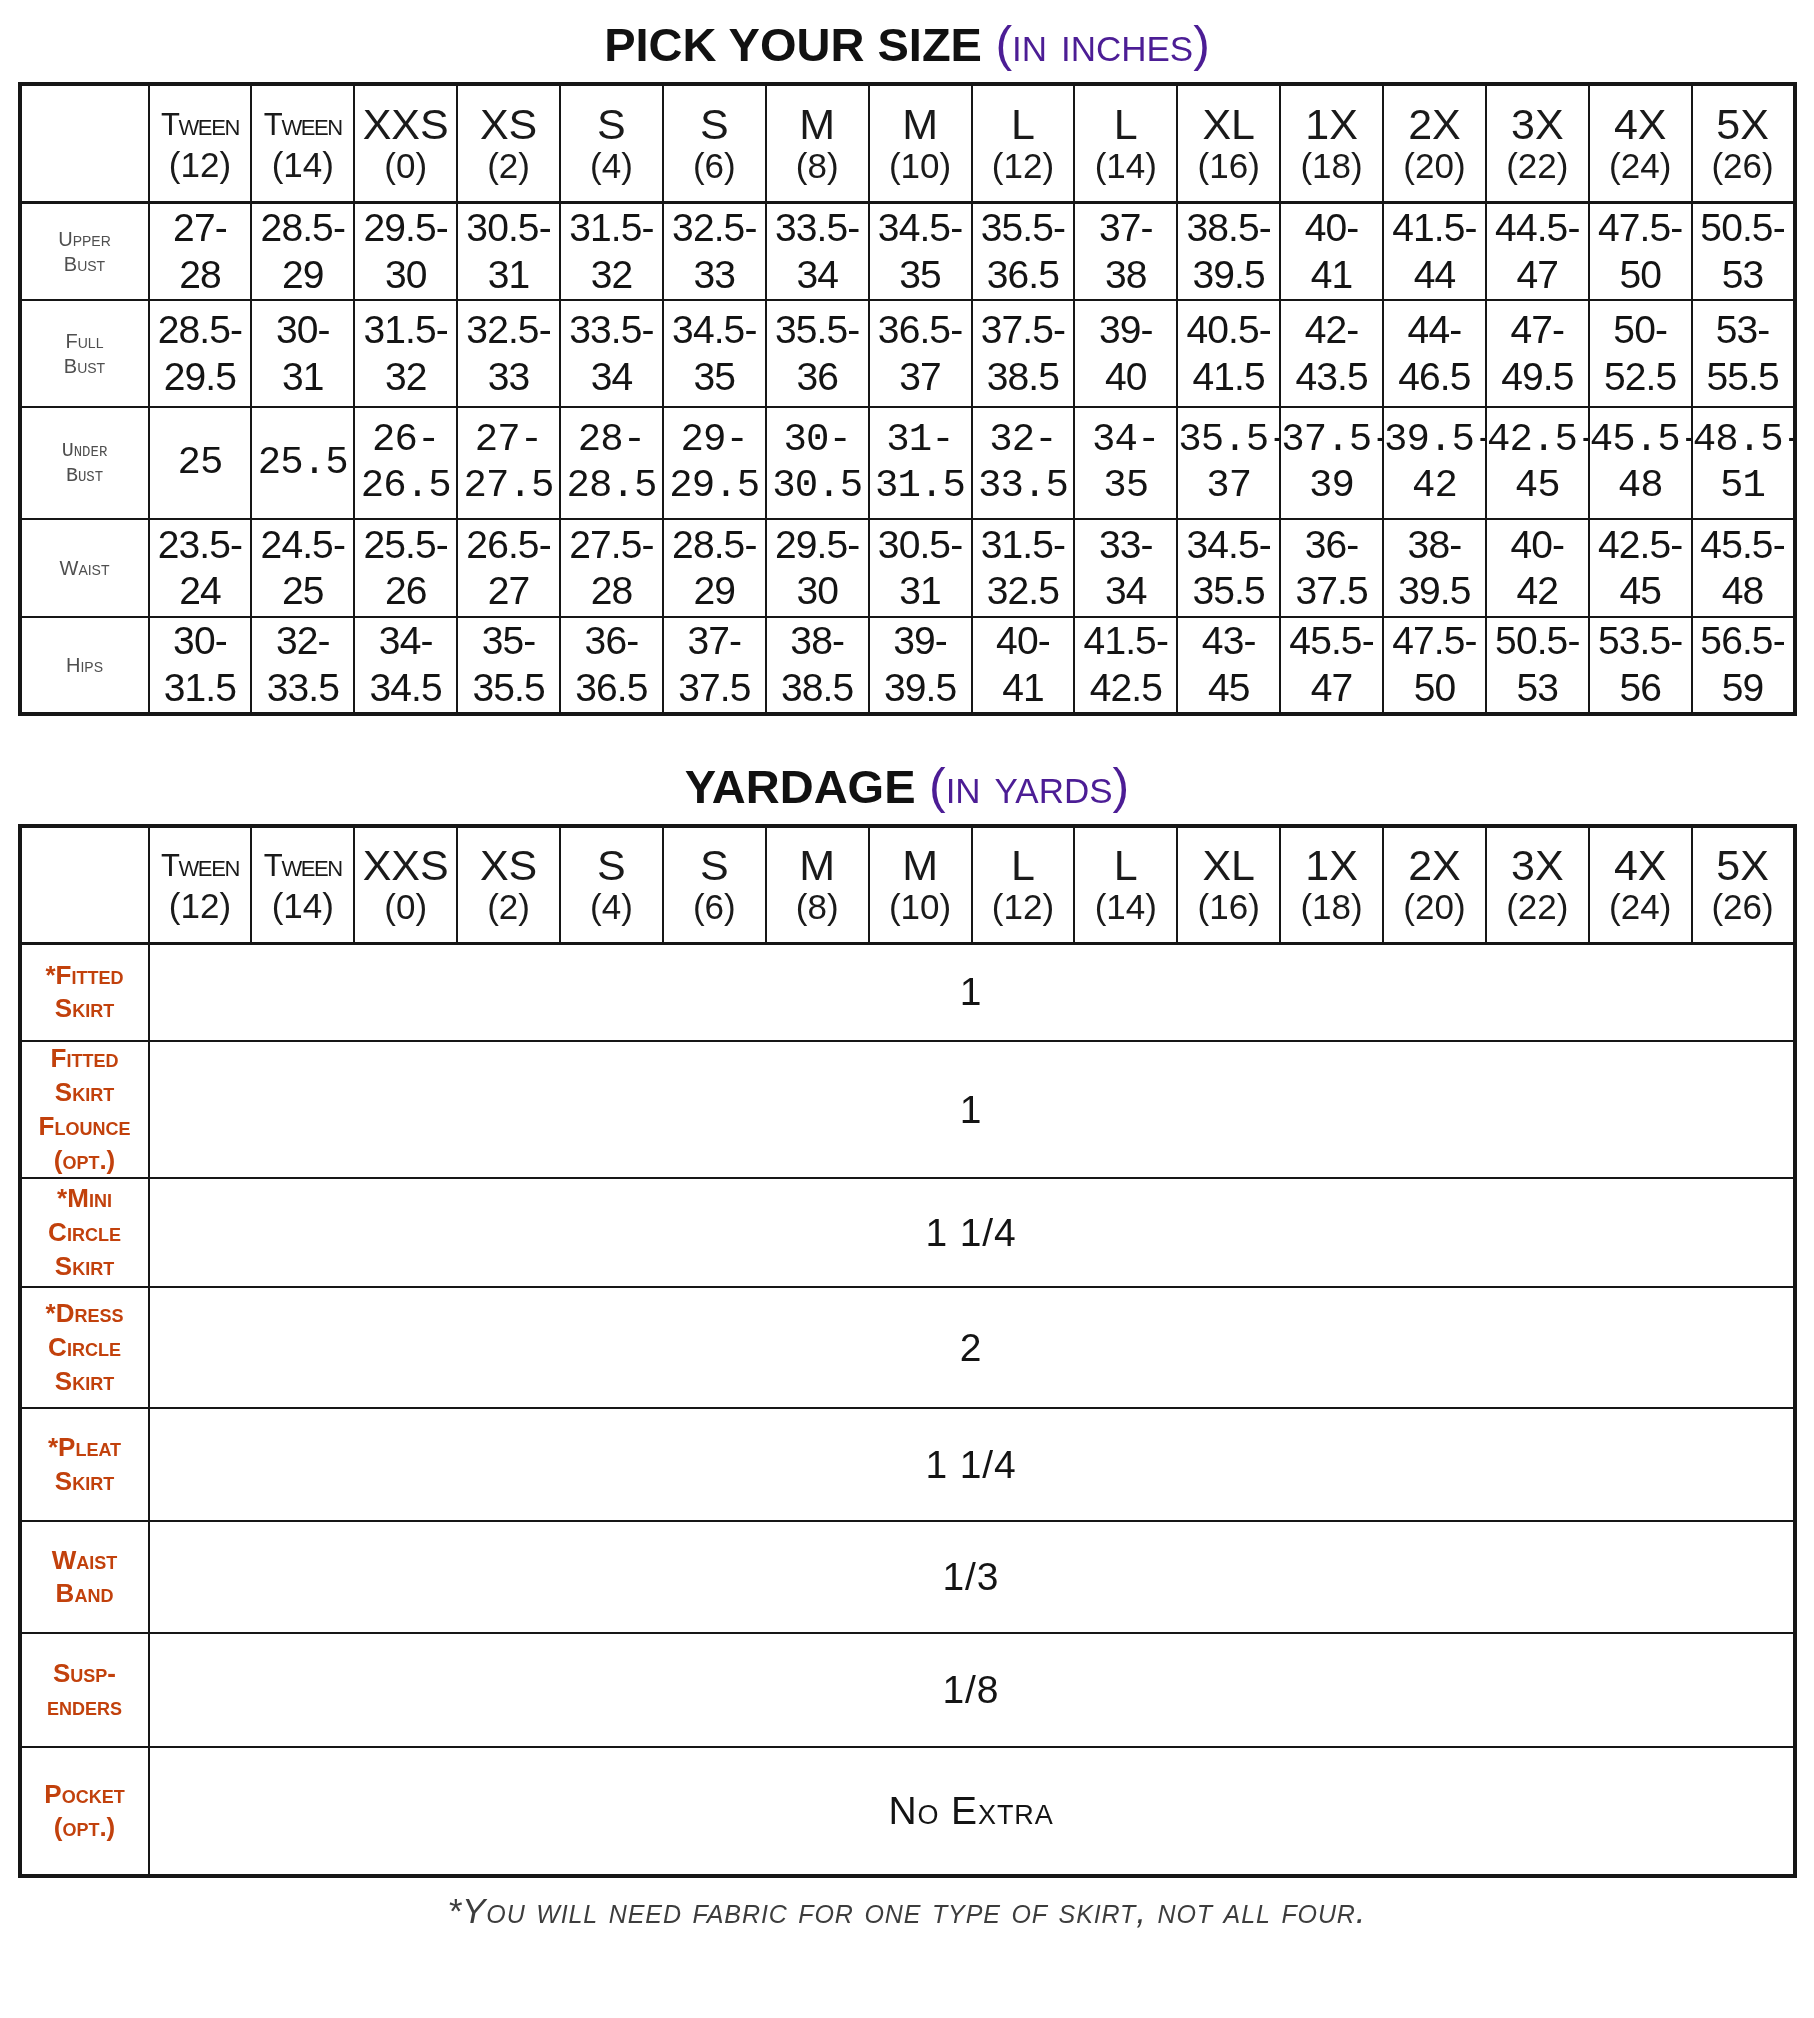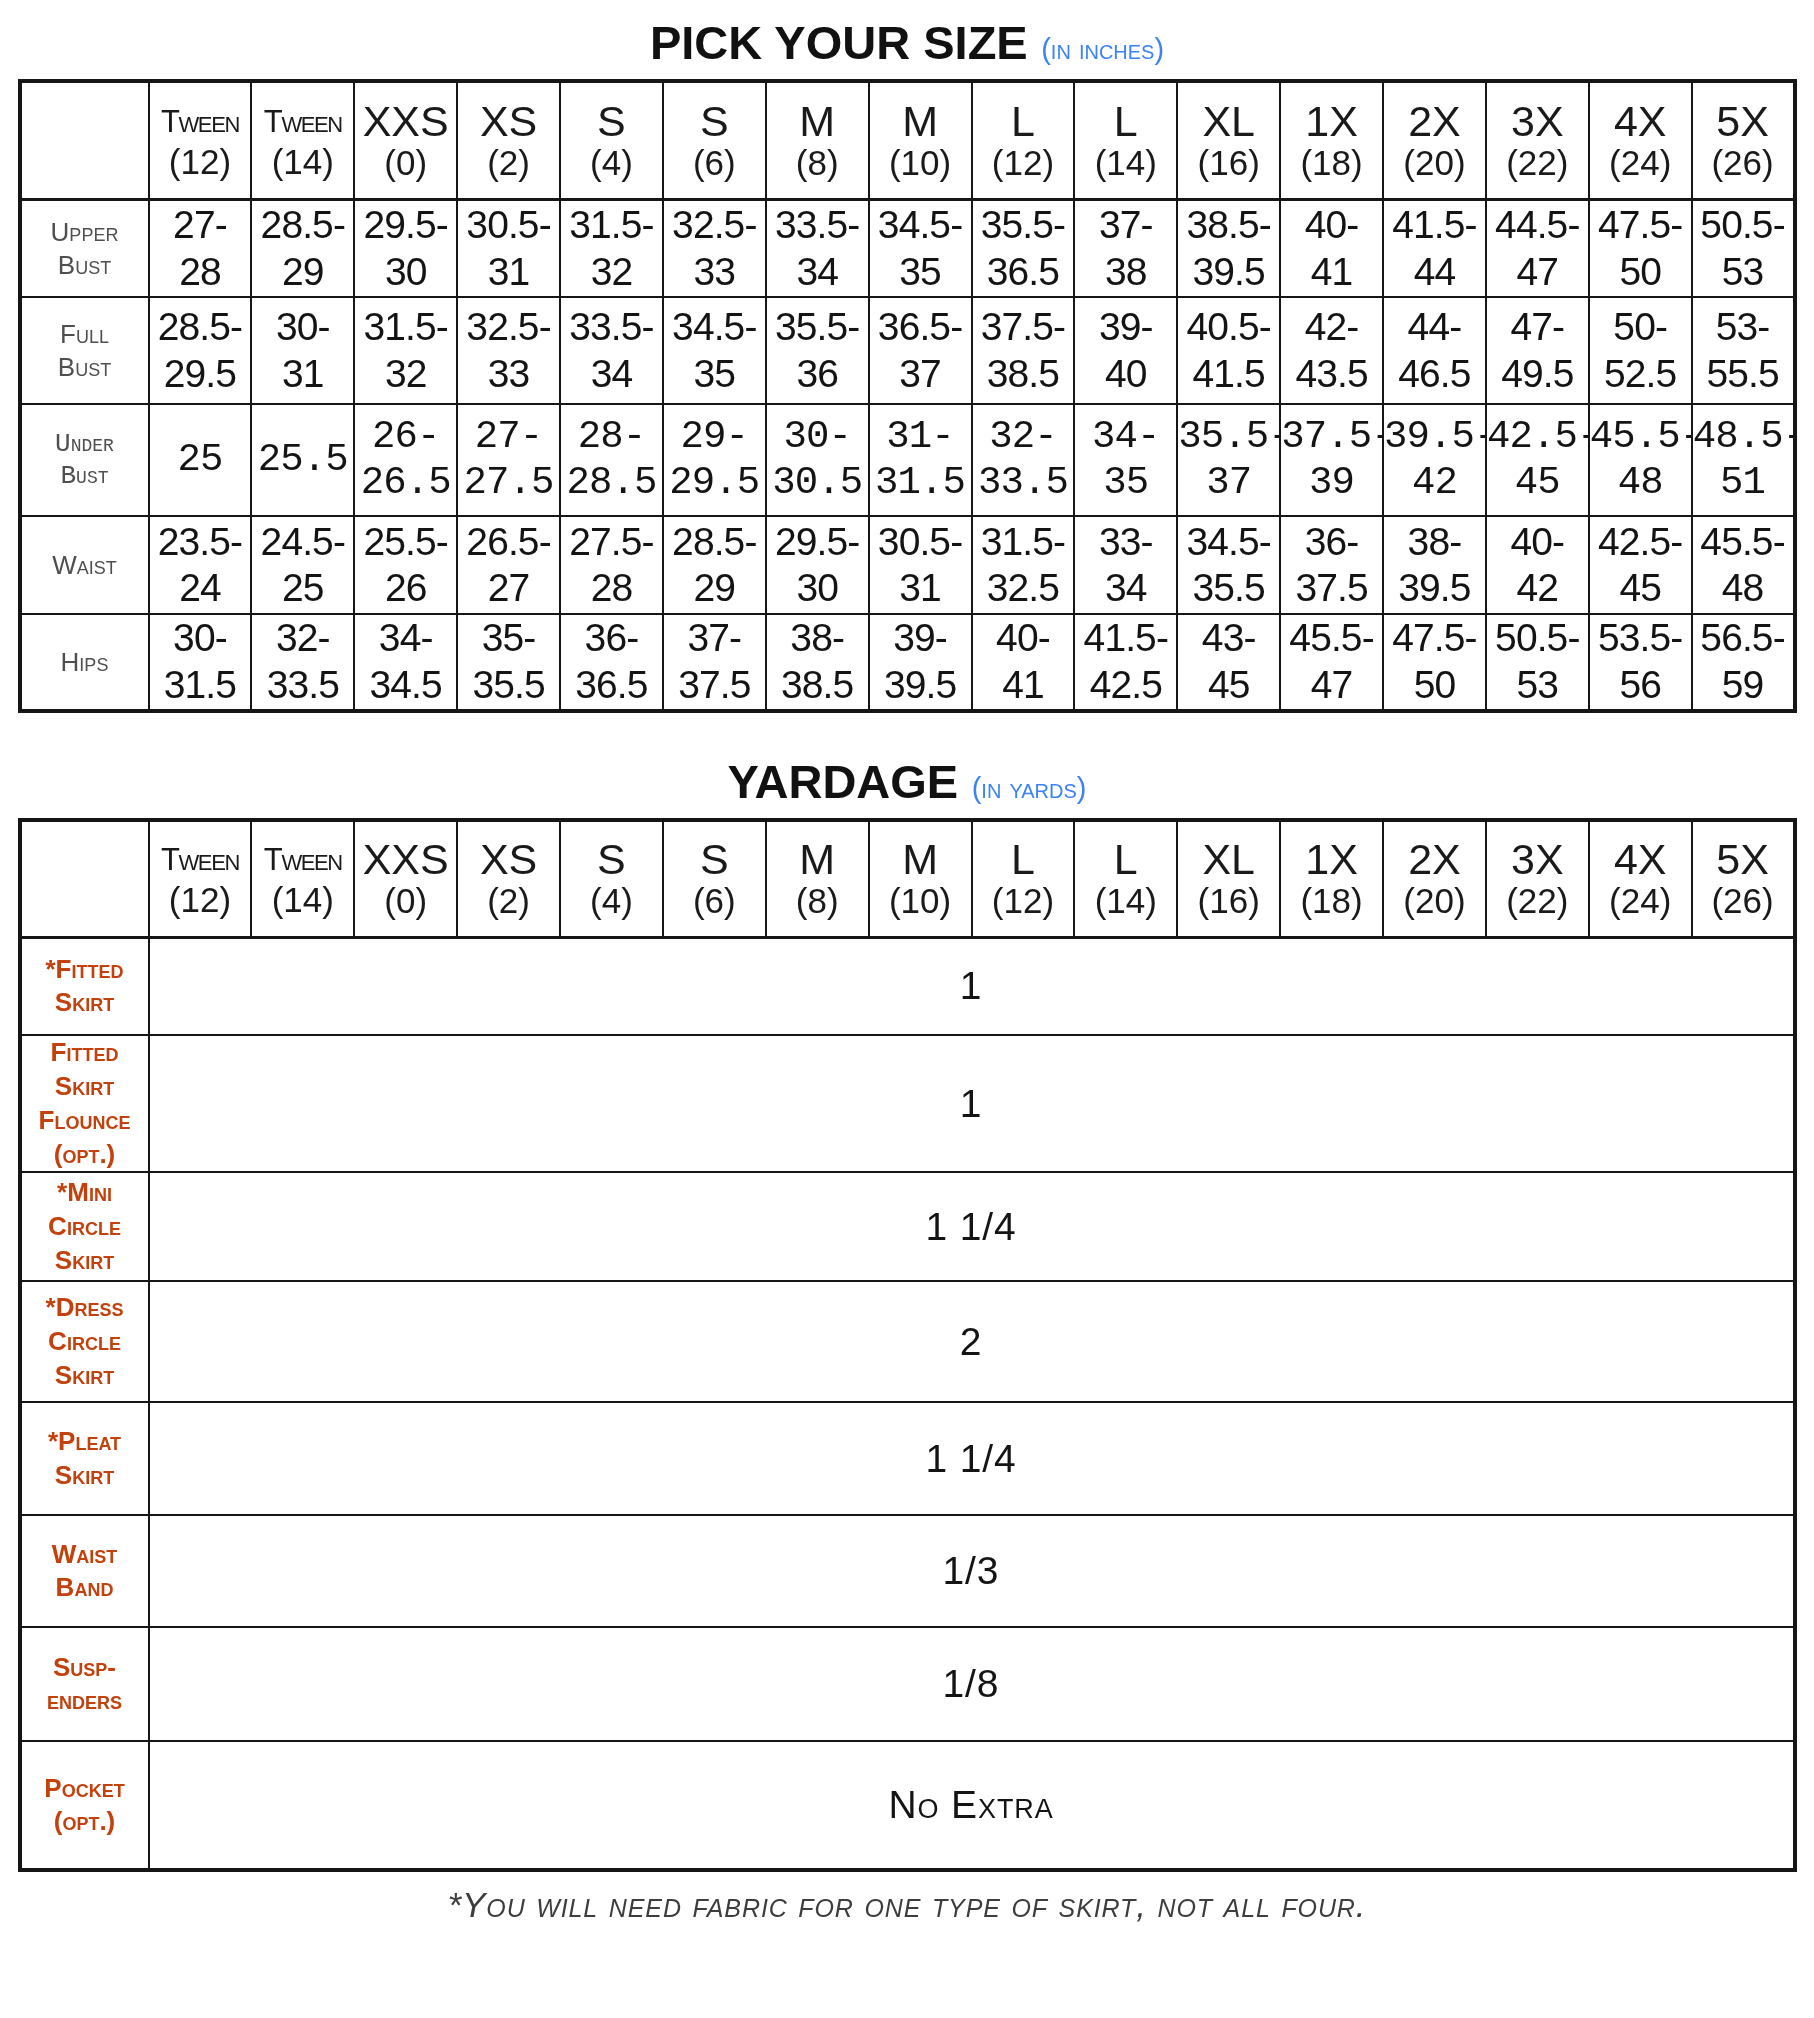--- a/index.html
+++ b/index.html
@@ -8,38 +8,38 @@
     font-family:"Liberation Sans", sans-serif;color:#161616;
     padding-top:15px;overflow:hidden;
   }
   .chart-title{
     text-align:center;margin:0 0 9.3px 0;white-space:nowrap;
   }
   .title-main{
     font-size:47px;font-weight:bold;letter-spacing:0px;color:#111;
   }
   .title-sub{
-    font-size:29px;font-weight:400;font-variant:small-caps;color:#3b82f6;margin-left:9.3px;
+    font-size:50px;font-weight:400;font-variant:small-caps;color:#4c1d95;margin-left:9.3px;
   }
   table.chart-table{
     border-collapse:collapse;table-layout:fixed;
     width:1779px;margin:0 auto;
     border:4.7px solid #161616;
   }
   .chart-table th,.chart-table td{
     border:2.8px solid #161616;padding:0;text-align:center;vertical-align:middle;
     overflow:hidden;
   }
   .chart-table thead th{border-bottom:3.7px solid #161616;}
   .col-name{display:block;font-size:43px;font-weight:400;font-variant:small-caps;line-height:1.05;color:#1a1a1a;}
   .col-name.long{font-size:31px;letter-spacing:-1.4px;line-height:1.4;}
   .col-size{display:block;font-size:35px;font-weight:400;line-height:1.1;color:#1a1a1a;}
   
   #size-table tbody th{
-    font-variant:small-caps;font-weight:400;font-size:26px;line-height:1.25;
+    font-variant:small-caps;font-weight:400;font-size:20px;line-height:1.25;
     color:#4f4f4f;white-space:pre-line;
   }
   #size-table td.measure{
     font-size:39px;line-height:1.2;letter-spacing:-0.9px;color:#141414;white-space:nowrap;
   }
   #size-table thead tr{height:118px;}
   #size-table tbody tr:nth-child(1){height:98px;}
   #size-table tbody tr:nth-child(2){height:107px;}
   #size-table tbody tr:nth-child(3){height:112px;font-family:Liberation Mono, monospace;}
   #size-table tbody tr:nth-child(4){height:98px;}

